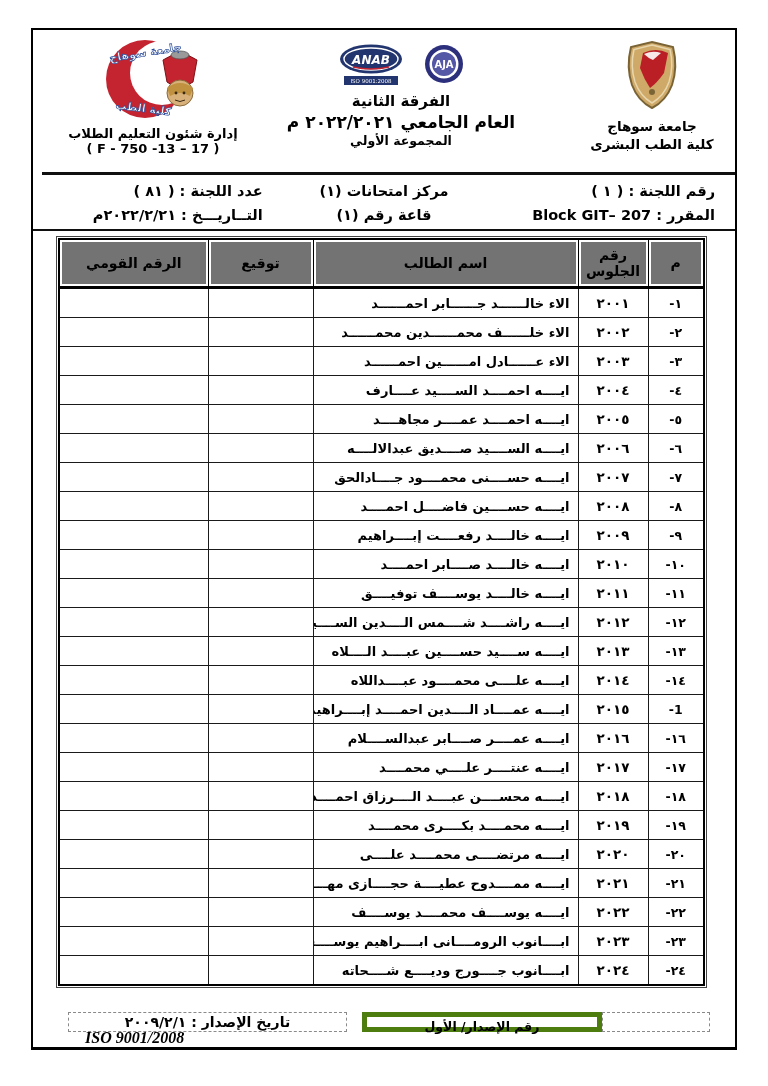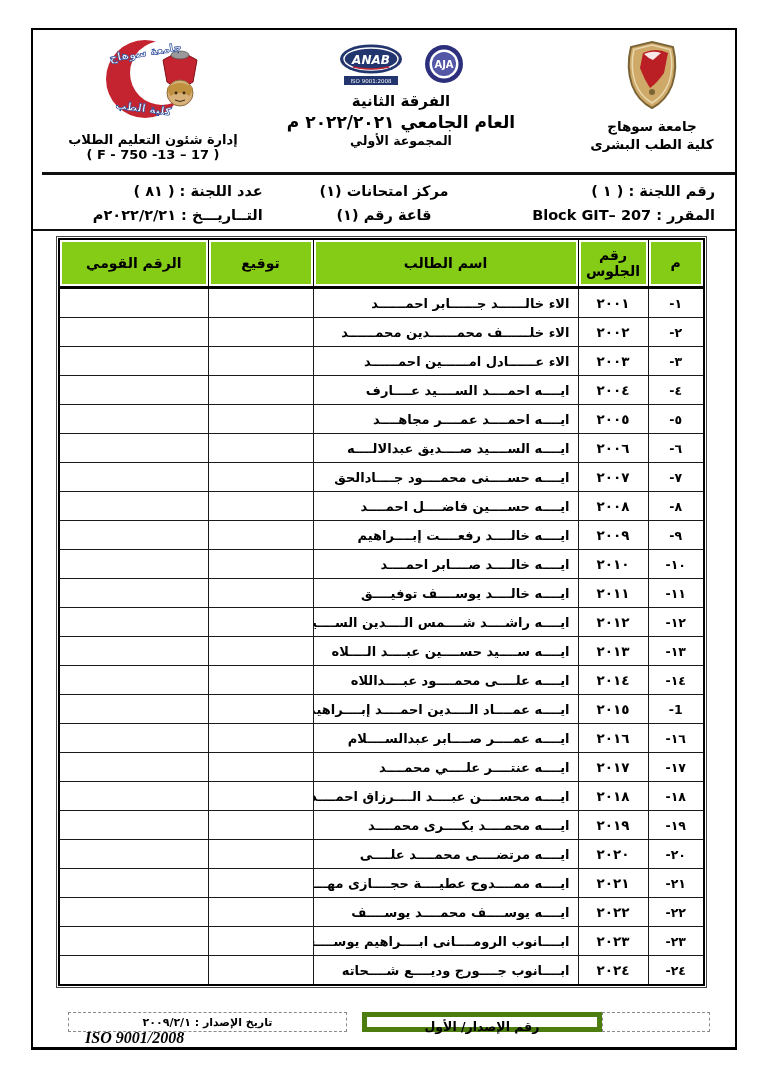--- a/index.html
+++ b/index.html
@@ -2,21 +2,21 @@
 <html lang="ar"><head>
 <meta charset="utf-8">
 <style>
   html,body{margin:0;padding:0;background:#fff;}
   body{width:768px;height:1086px;position:relative;font-family:"DejaVu Sans",sans-serif;color:#000;overflow:hidden;}
   .page{position:absolute;left:31px;top:28px;width:702px;height:1017px;border:2px solid #000;border-bottom-width:3px;background:#fff;}
 
   
   .hdr-left{position:absolute;left:20px;top:8px;width:200px;text-align:center;}
   .hdr-left .crest{margin:0 auto;}
-  .hdr-left .dept{font-weight:bold;font-size:13px;margin-top:8px;}
+  .hdr-left .dept{font-weight:bold;font-size:13px;margin-top:2px;}
   .hdr-left .code{font-weight:bold;font-size:13px;direction:ltr;}
   .hdr-center{position:absolute;left:237px;top:14px;width:262px;text-align:center;direction:rtl;}
   .logos-row{display:flex;justify-content:center;align-items:flex-start;gap:21px;direction:ltr;}
   .hdr-center .grade{font-weight:bold;font-size:15px;margin-top:6px;}
   .hdr-center .year{font-weight:bold;font-size:17px;margin-top:2px;}
   .hdr-center .group{font-weight:bold;font-size:12.5px;margin-top:1px;}
   .hdr-right{position:absolute;right:8px;top:10px;width:150px;text-align:center;direction:rtl;}
   .hdr-right .uni{font-weight:bold;font-size:13.5px;margin-top:3px;line-height:1.35;}
 
   .sep1{position:absolute;left:9px;right:0;top:142px;height:3px;background:#101010;}
@@ -24,31 +24,31 @@
 
   
   .info{position:absolute;left:0;right:0;top:149px;direction:rtl;}
   .info .row{display:flex;font-weight:bold;font-size:14.5px;line-height:24px;}
   .info .c1{width:36%;text-align:right;padding-right:20px;box-sizing:border-box;}
   .info .c2{width:28%;text-align:center;}
   .info .c3{width:36%;text-align:right;padding-right:23px;box-sizing:border-box;}
 
   
   .roster{position:absolute;left:25px;top:208px;width:645px;border-collapse:collapse;direction:rtl;table-layout:fixed;border:2px solid #000;outline:1px solid #444;outline-offset:1px;}
-  .roster th{background:#84cc16;box-shadow:inset 0 0 0 2px #fff;border:1px solid #000;border-bottom:3px solid #000;font-weight:bold;font-size:14px;height:46px;padding:0 2px;}
+  .roster th{background:#737373;box-shadow:inset 0 0 0 2px #fff;border:1px solid #000;border-bottom:3px solid #000;font-weight:bold;font-size:14px;height:46px;padding:0 2px;}
   .roster td{border:1px solid #1a1a1a;height:28px;padding:0;}
   .serial-cell{text-align:center;font-weight:bold;font-size:12.5px;}
   .seat-number-cell{text-align:center;font-weight:bold;font-size:13.5px;letter-spacing:2px;}
   .student-name-cell{text-align:right;font-weight:bold;font-size:13px;padding-right:8px !important;white-space:nowrap;overflow:hidden;}
   .signature-cell,.national-id-cell{background:#fff;}
 
   
   .f-issue-no{position:absolute;left:329px;top:982px;width:240px;height:20px;border:5px solid #4d7c0f;direction:rtl;text-align:center;font-weight:bold;font-size:12.5px;line-height:20px;box-sizing:border-box;}
   .f-issue-no-ext{position:absolute;left:569px;top:982px;width:108px;height:20px;border:1px dashed #8a8a8a;box-sizing:border-box;}
-  .f-issue-date{position:absolute;left:35px;top:982px;width:279px;height:20px;border:1px dashed #8a8a8a;direction:rtl;text-align:center;font-weight:bold;font-size:11px;line-height:19px;box-sizing:border-box;}
+  .f-issue-date{position:absolute;left:35px;top:982px;width:279px;height:20px;border:1px dashed #8a8a8a;direction:rtl;text-align:center;font-weight:bold;font-size:14px;line-height:19px;box-sizing:border-box;}
   .f-iso{position:absolute;left:52px;top:999px;font-family:"Liberation Serif",serif;font-weight:bold;font-style:italic;font-size:16px;direction:ltr;}
 </style>
 </head>
 <body>
 
 <div class="page">
 
   <div class="hdr-left">
     <svg class="crest" width="140" height="82" viewBox="0 0 140 82">
       <circle cx="62" cy="41" r="39" fill="#c42430"></circle>

